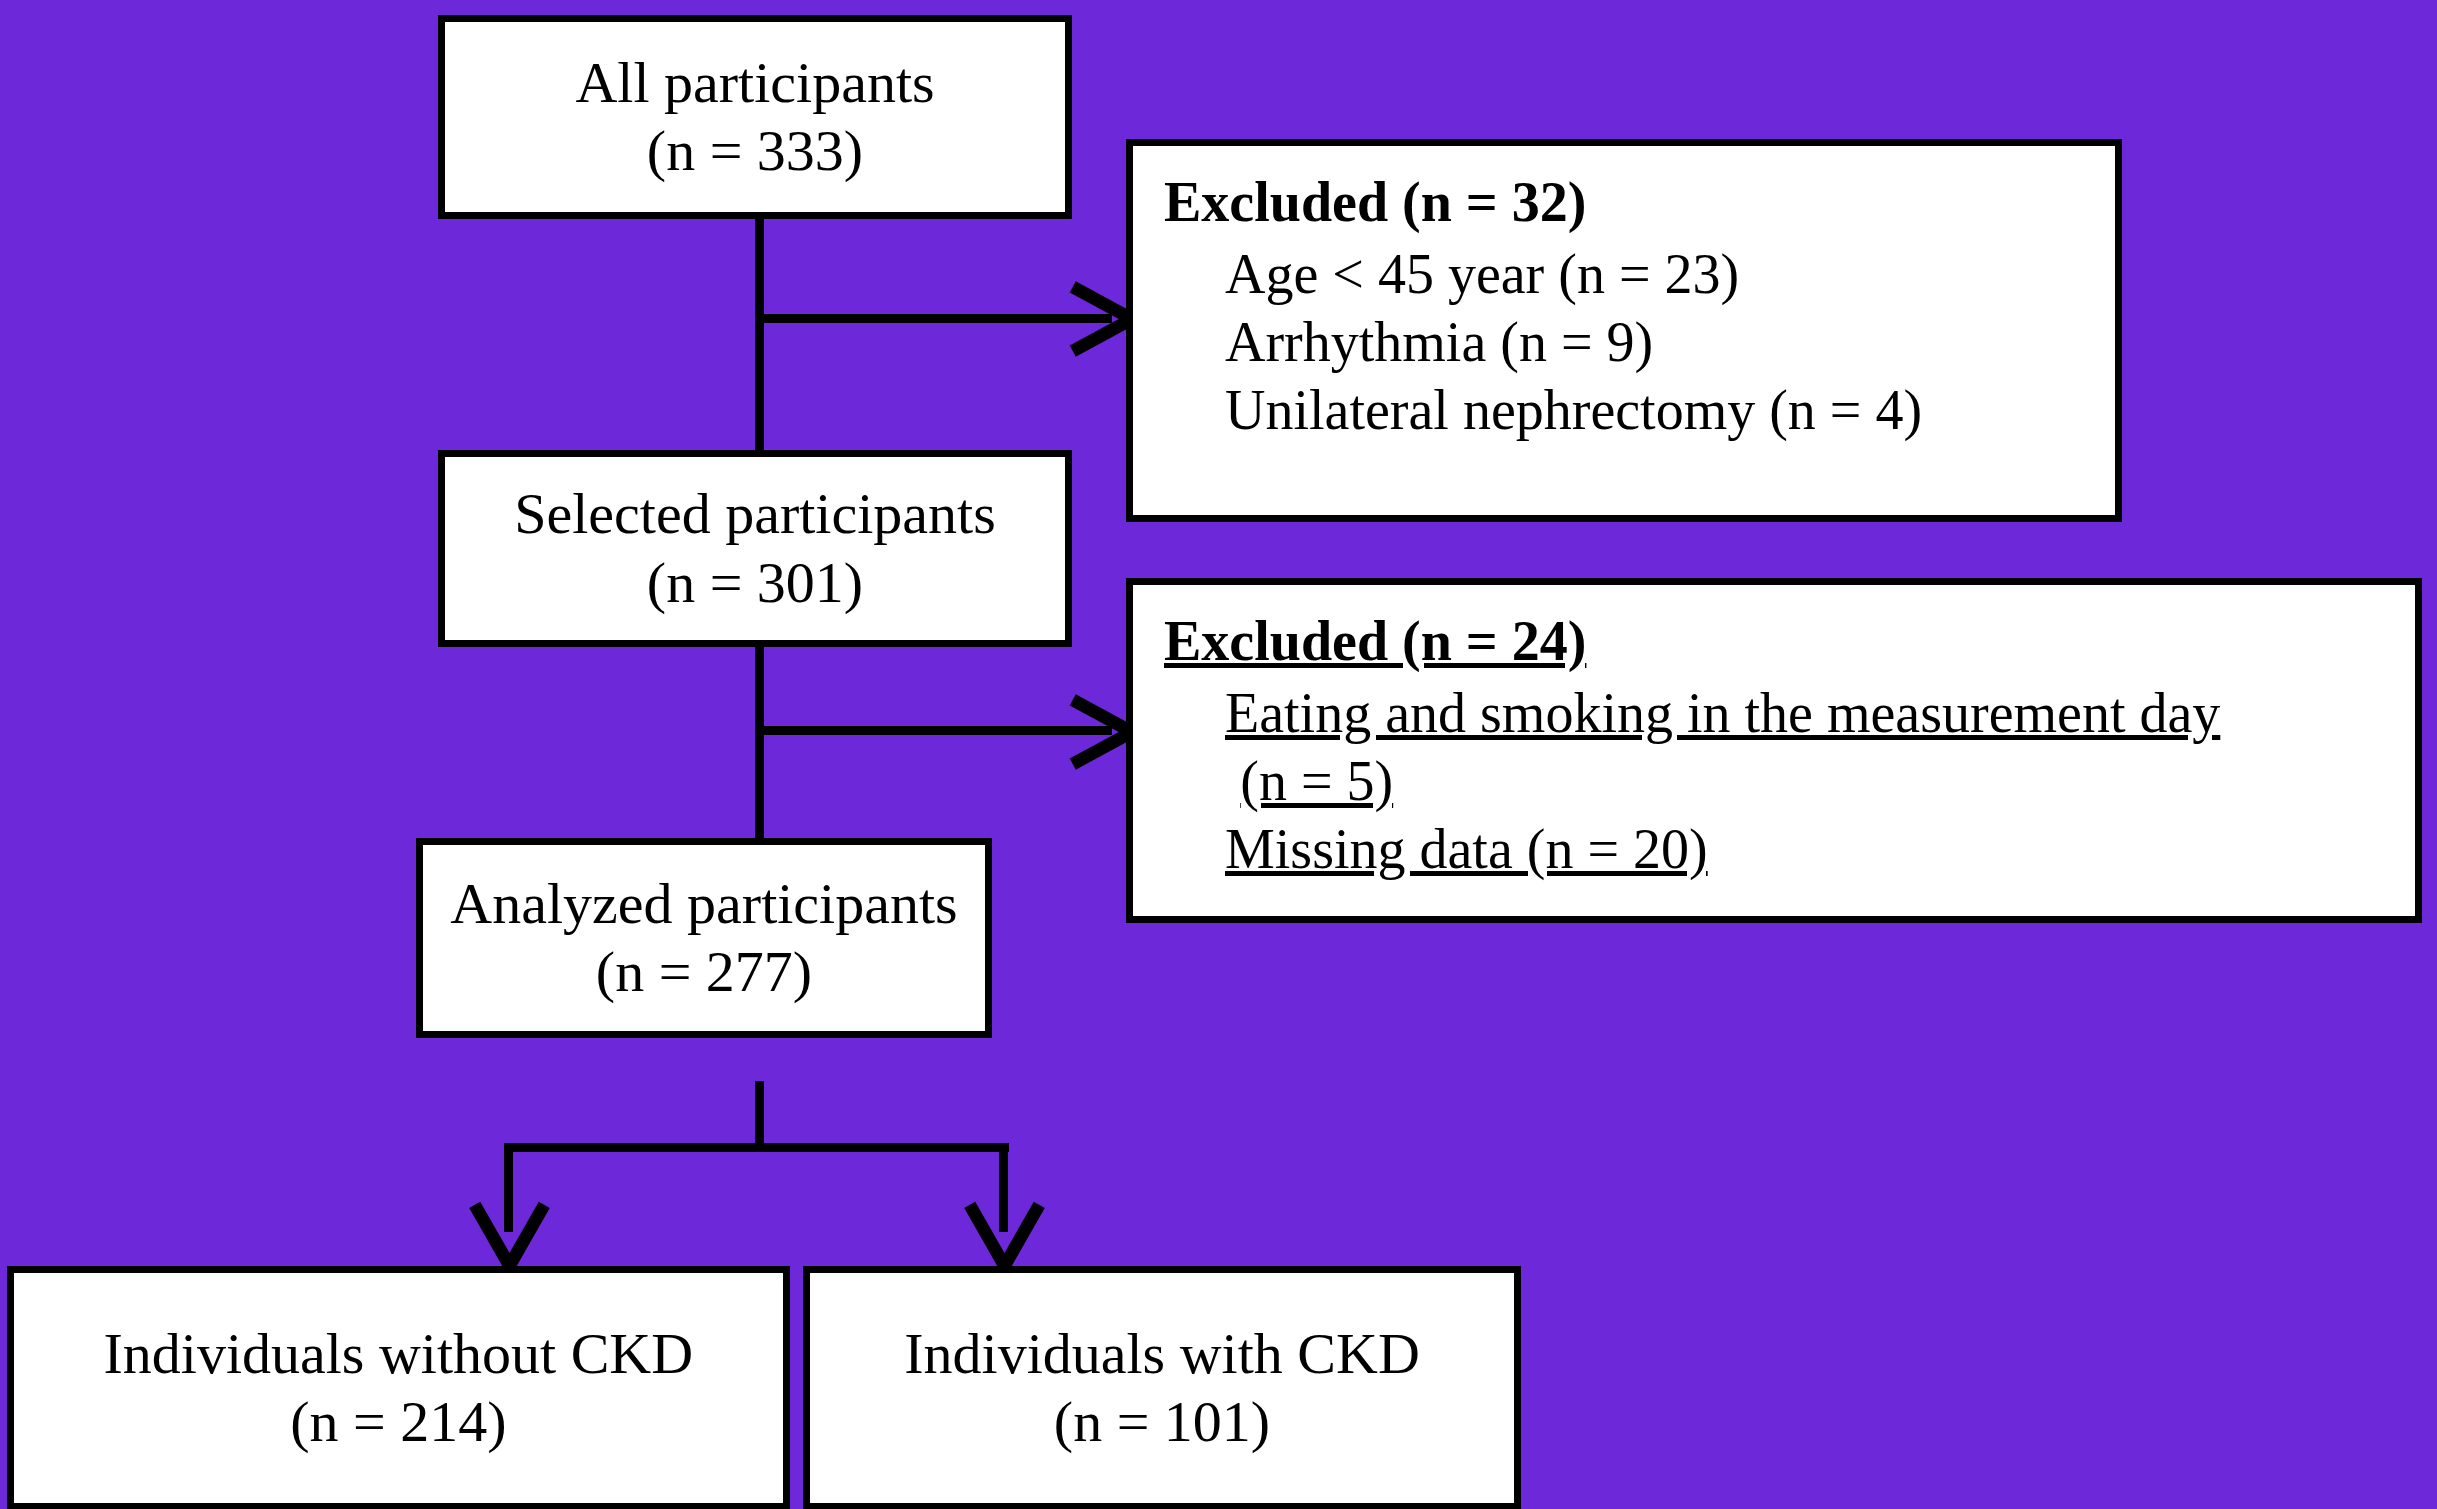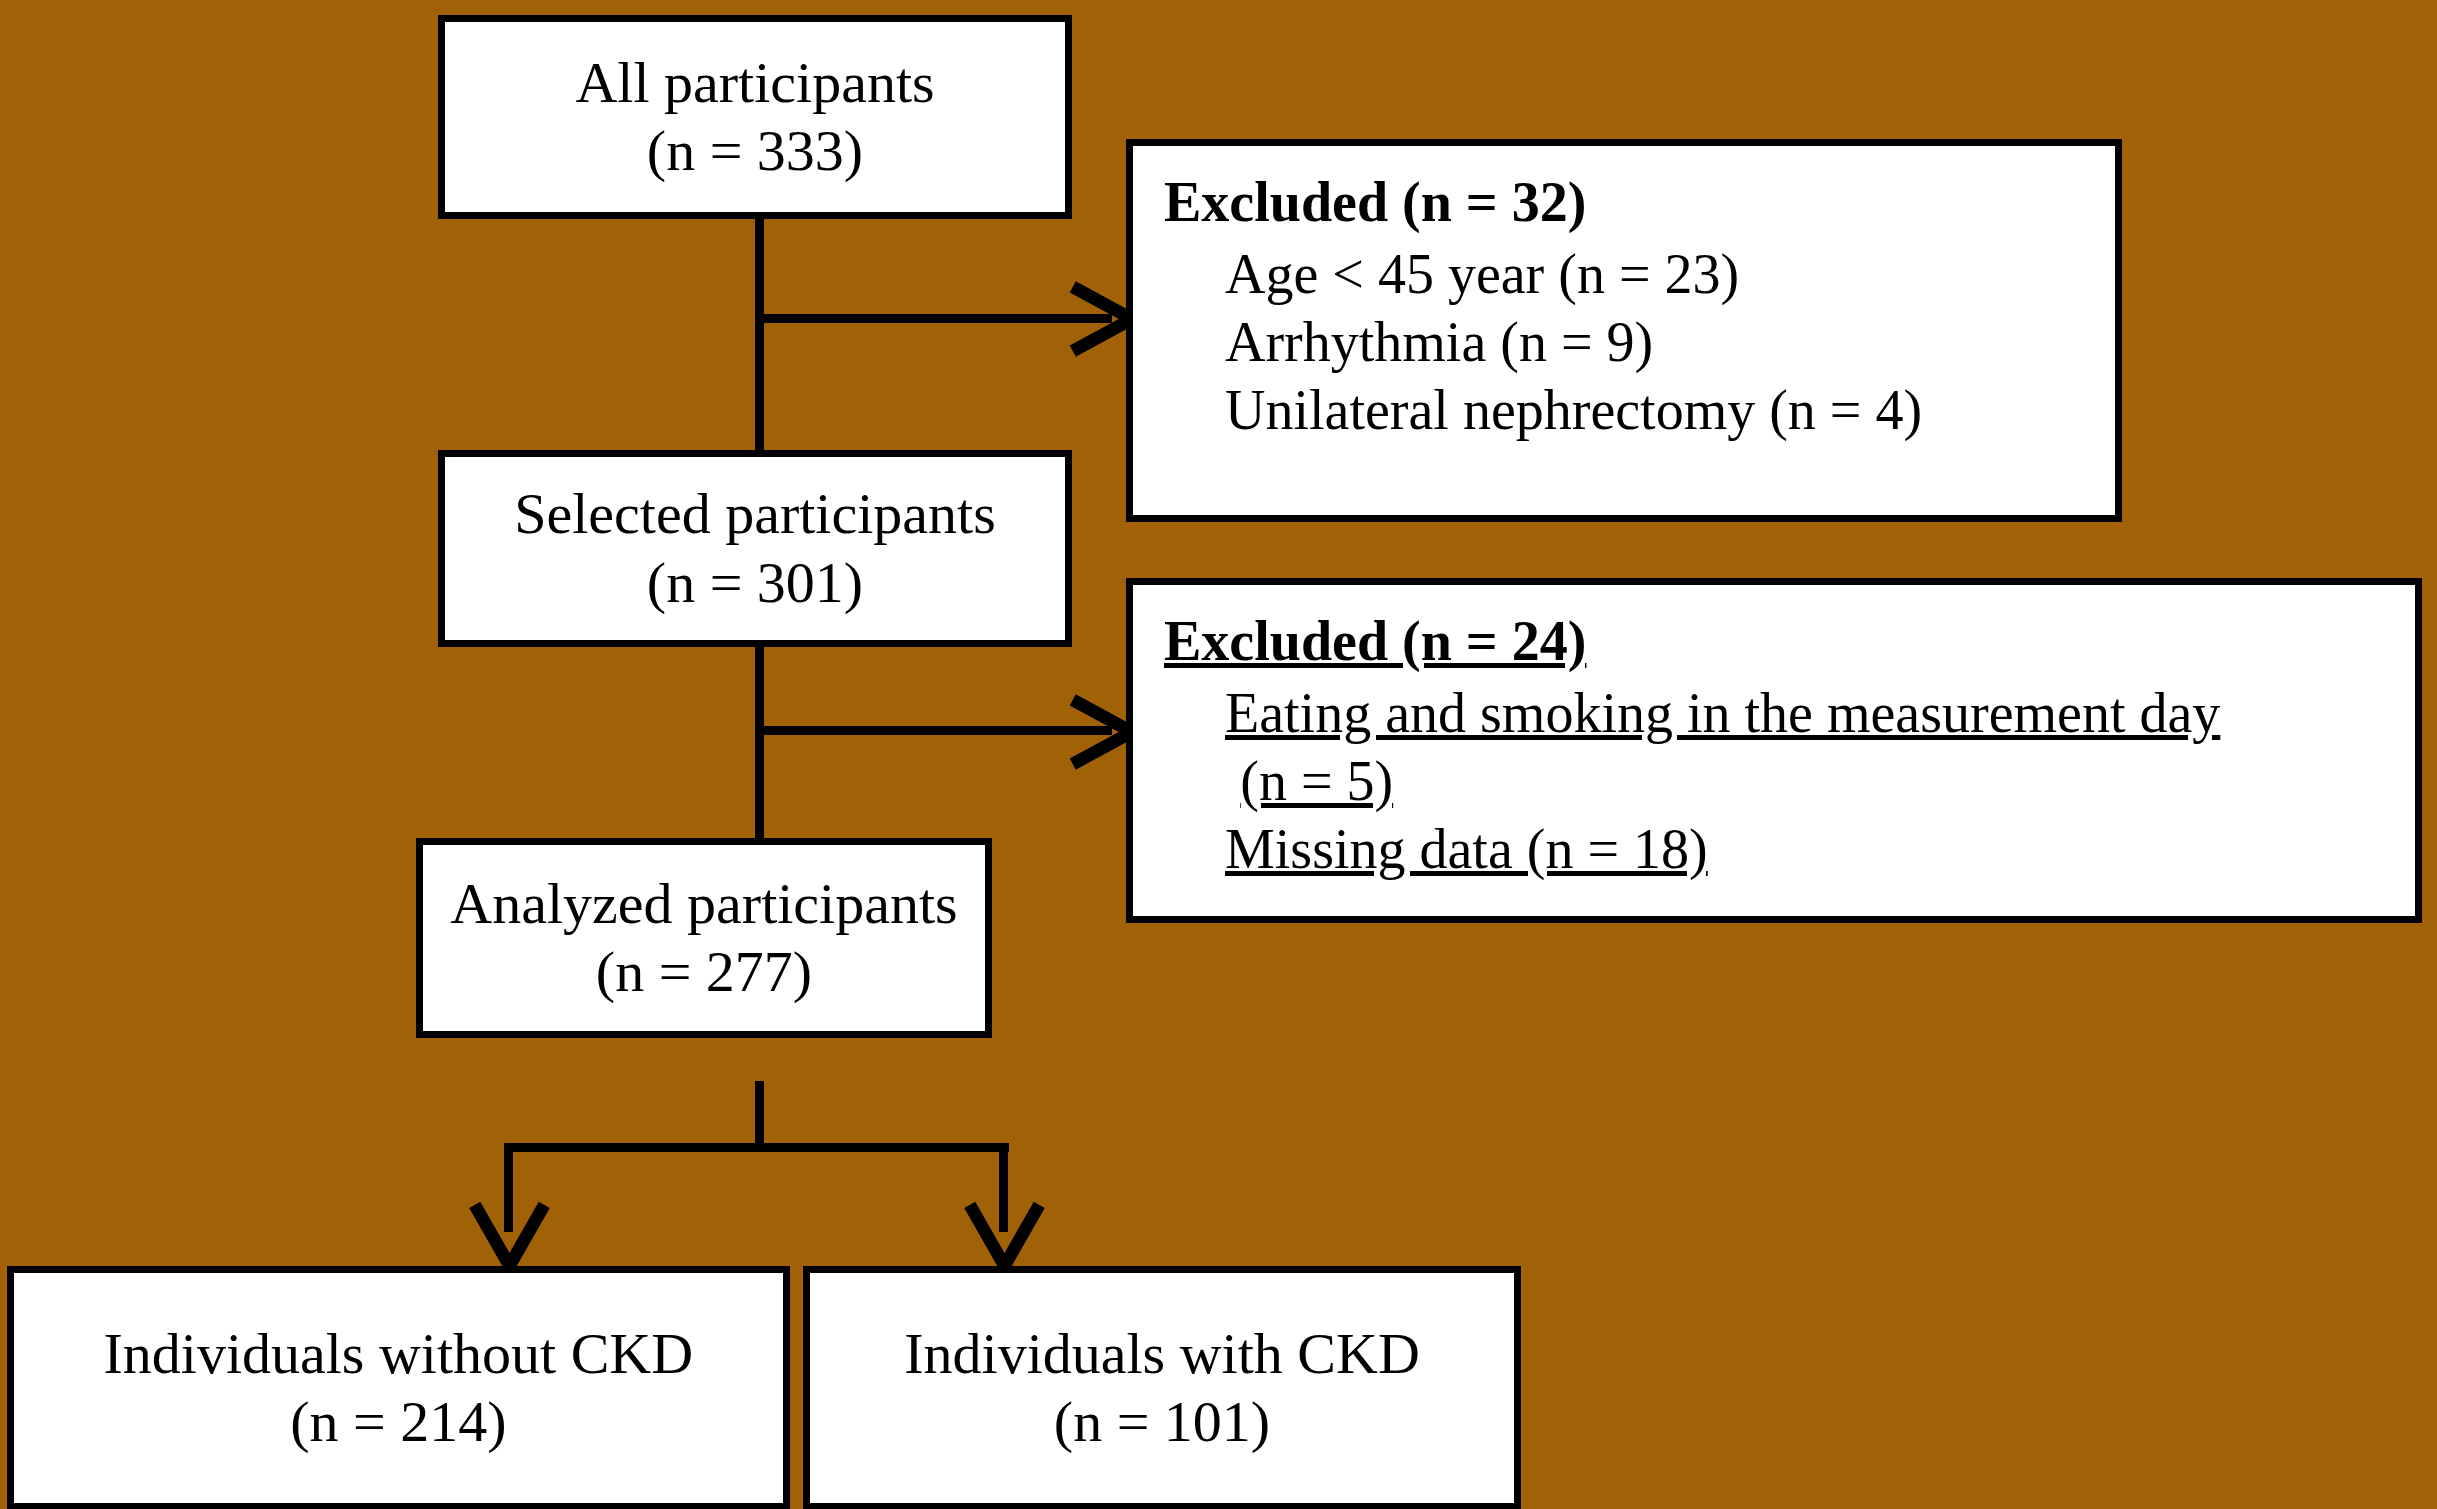--- a/index.html
+++ b/index.html
@@ -8,21 +8,21 @@
     background: #ffffff;
   }
   body {
     font-family: "Liberation Serif", "DejaVu Serif", serif;
     color: #000000;
   }
   #canvas {
     position: relative;
     width: 2438px;
     height: 1510px;
-    background: #a16207;
+    background: #6d28d9;
     overflow: hidden;
   }
   .box {
     position: absolute;
     box-sizing: border-box;
     border: 7.6px solid #000000;
     background: #ffffff;
     display: flex;
     flex-direction: column;
     align-items: center;
@@ -130,21 +130,21 @@
     <span class="box-line">Selected participants</span>
     <span class="box-line">(n = 301)</span>
   </div>
 
   <div class="box excl-box" style="left:1126px; top:578px; width:1296px; height:345px;text-decoration:underline;">
     <span class="excl-title">Excluded (n = 24)</span>
     <span class="excl-item-wrap">
       <span class="w1">Eating and smoking in the measurement day</span>
       <span class="w2">(n = 5)</span>
     </span>
-    <span class="excl-item">Missing data (n = 18)</span>
+    <span class="excl-item">Missing data (n = 20)</span>
   </div>
 
   <div class="box main-box" style="left:416px; top:838px; width:576px; height:200px;">
     <span class="box-line">Analyzed participants</span>
     <span class="box-line">(n = 277)</span>
   </div>
 
   <div class="box main-box" style="left:6.8px; top:1266px; width:783px; height:244px;">
     <span class="box-line">Individuals without CKD</span>
     <span class="box-line">(n = 214)</span>

